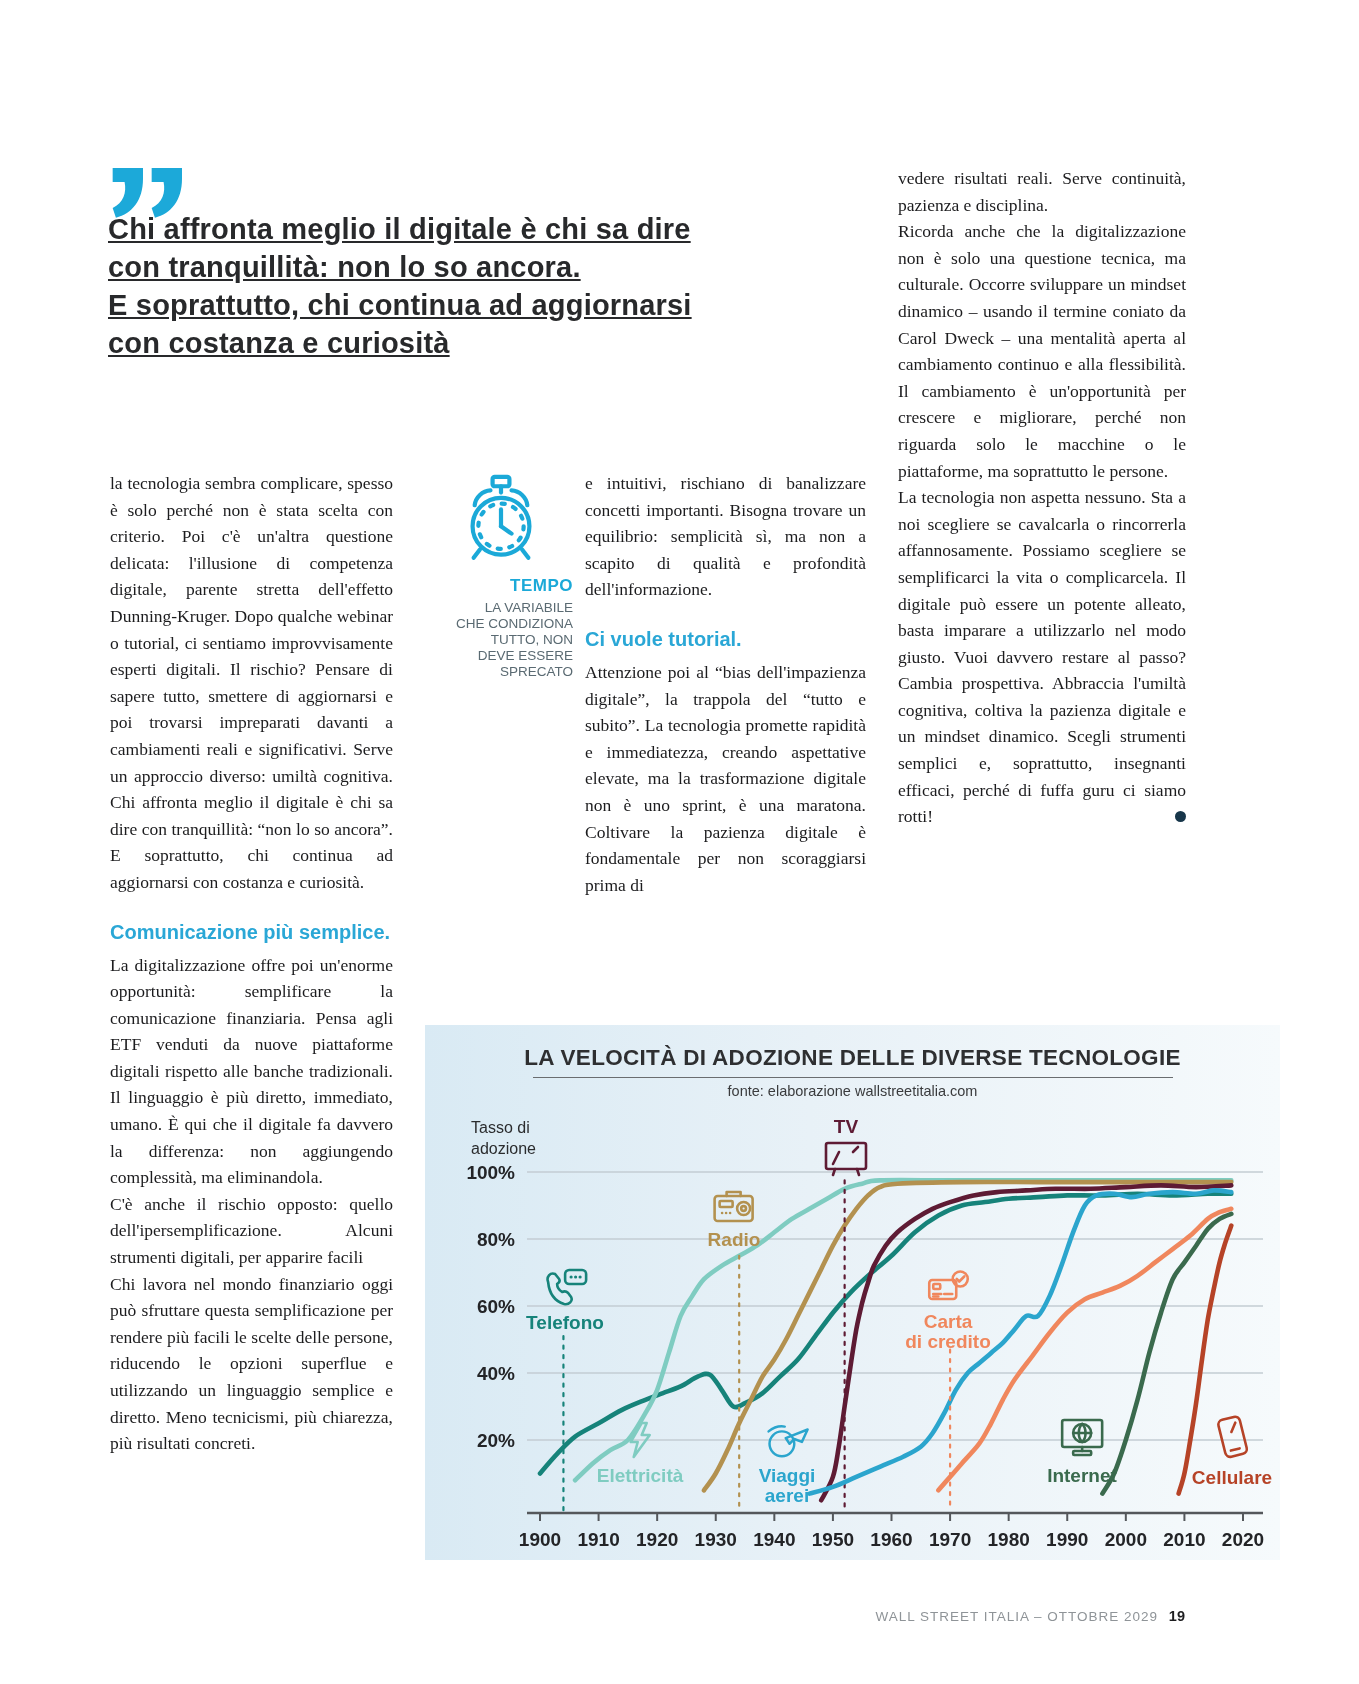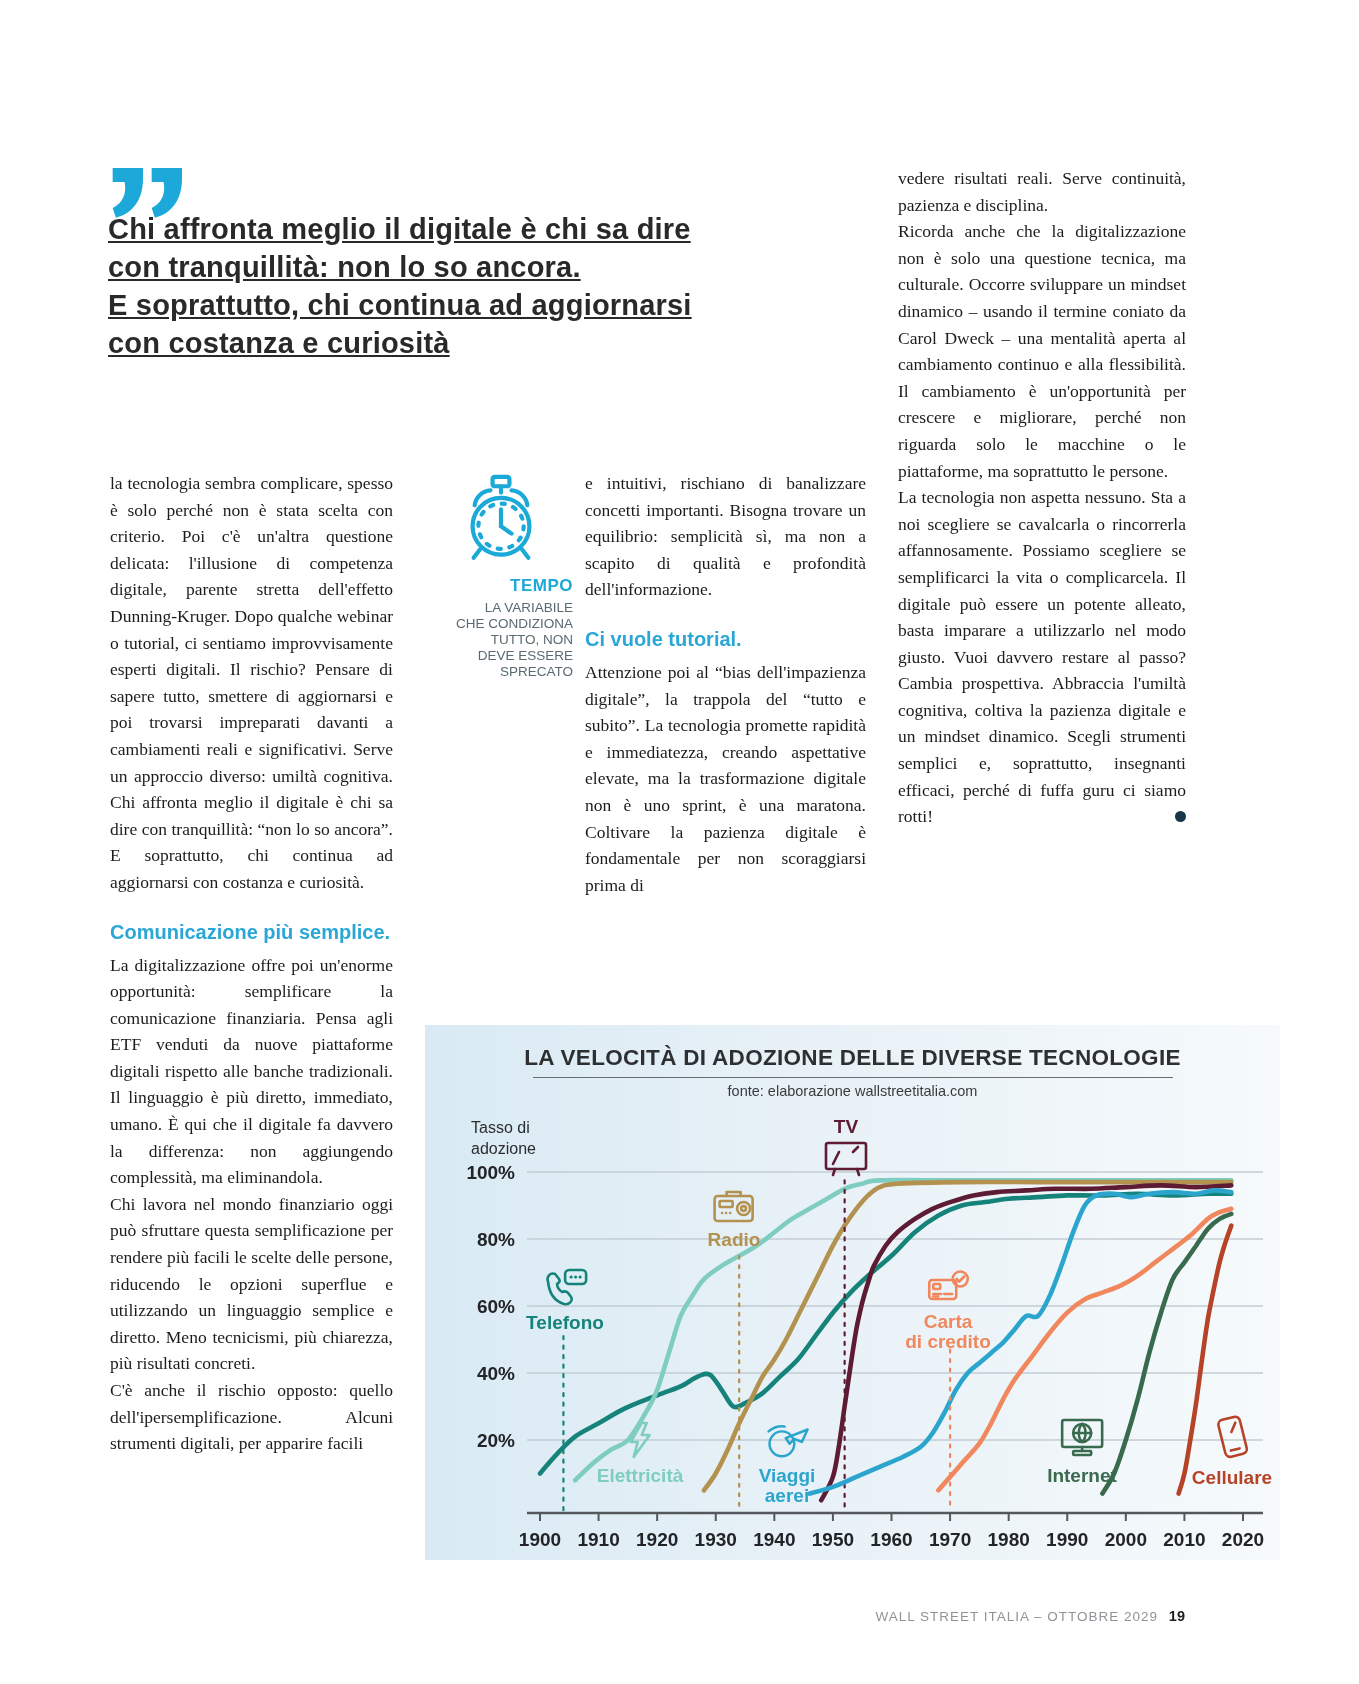--- a/index.html
+++ b/index.html
@@ -69,22 +69,22 @@
   </div>
   <h1 class="pull-quote">Chi affronta meglio il digitale è chi sa dire
 con tranquillità: non lo so ancora.
 E soprattutto, chi continua ad aggiornarsi
 con costanza e curiosità</h1>
 
   <div class="col col-left">
     <p>la tecnologia sembra complicare, spesso è solo perché non è stata scelta con criterio. Poi c'è un'altra questione delicata: l'illusione di competenza digitale, parente stretta dell'effetto Dunning-Kruger. Dopo qualche webinar o tutorial, ci sentiamo improvvisamente esperti digitali. Il rischio? Pensare di sapere tutto, smettere di aggiornarsi e poi trovarsi impreparati davanti a cambiamenti reali e significativi. Serve un approccio diverso: umiltà cognitiva. Chi affronta meglio il digitale è chi sa dire con tranquillità: “non lo so ancora”. E soprattutto, chi continua ad aggiornarsi con costanza e curiosità.</p>
     <h2 class="subhead">Comunicazione più semplice.</h2>
     <p>La digitalizzazione offre poi un'enorme opportunità: semplificare la comunicazione finanziaria. Pensa agli ETF venduti da nuove piattaforme digitali rispetto alle banche tradizionali. Il linguaggio è più diretto, immediato, umano. È qui che il digitale fa davvero la differenza: non aggiungendo complessità, ma eliminandola.</p>
+    <p>C'è anche il rischio opposto: quello dell'ipersemplificazione. Alcuni strumenti digitali, per apparire facili</p>
     <p>Chi lavora nel mondo finanziario oggi può sfruttare questa semplificazione per rendere più facili le scelte delle persone, riducendo le opzioni superflue e utilizzando un linguaggio semplice e diretto. Meno tecnicismi, più chiarezza, più risultati concreti.</p>
-    <p>C'è anche il rischio opposto: quello dell'ipersemplificazione. Alcuni strumenti digitali, per apparire facili</p>
   </div>
 
   <aside class="tempo">
     <div class="tempo-icon">
       <svg viewBox="0 0 76 88" width="80" height="94">
         <rect x="30" y="2" width="16" height="9" rx="2"></rect>
         <line x1="38" y1="11" x2="38" y2="17"></line>
         <path d="M13 29 A16 16 0 0 1 28 15"></path>
         <path d="M63 29 A16 16 0 0 0 48 15"></path>
         <circle cx="38" cy="49" r="27"></circle>

